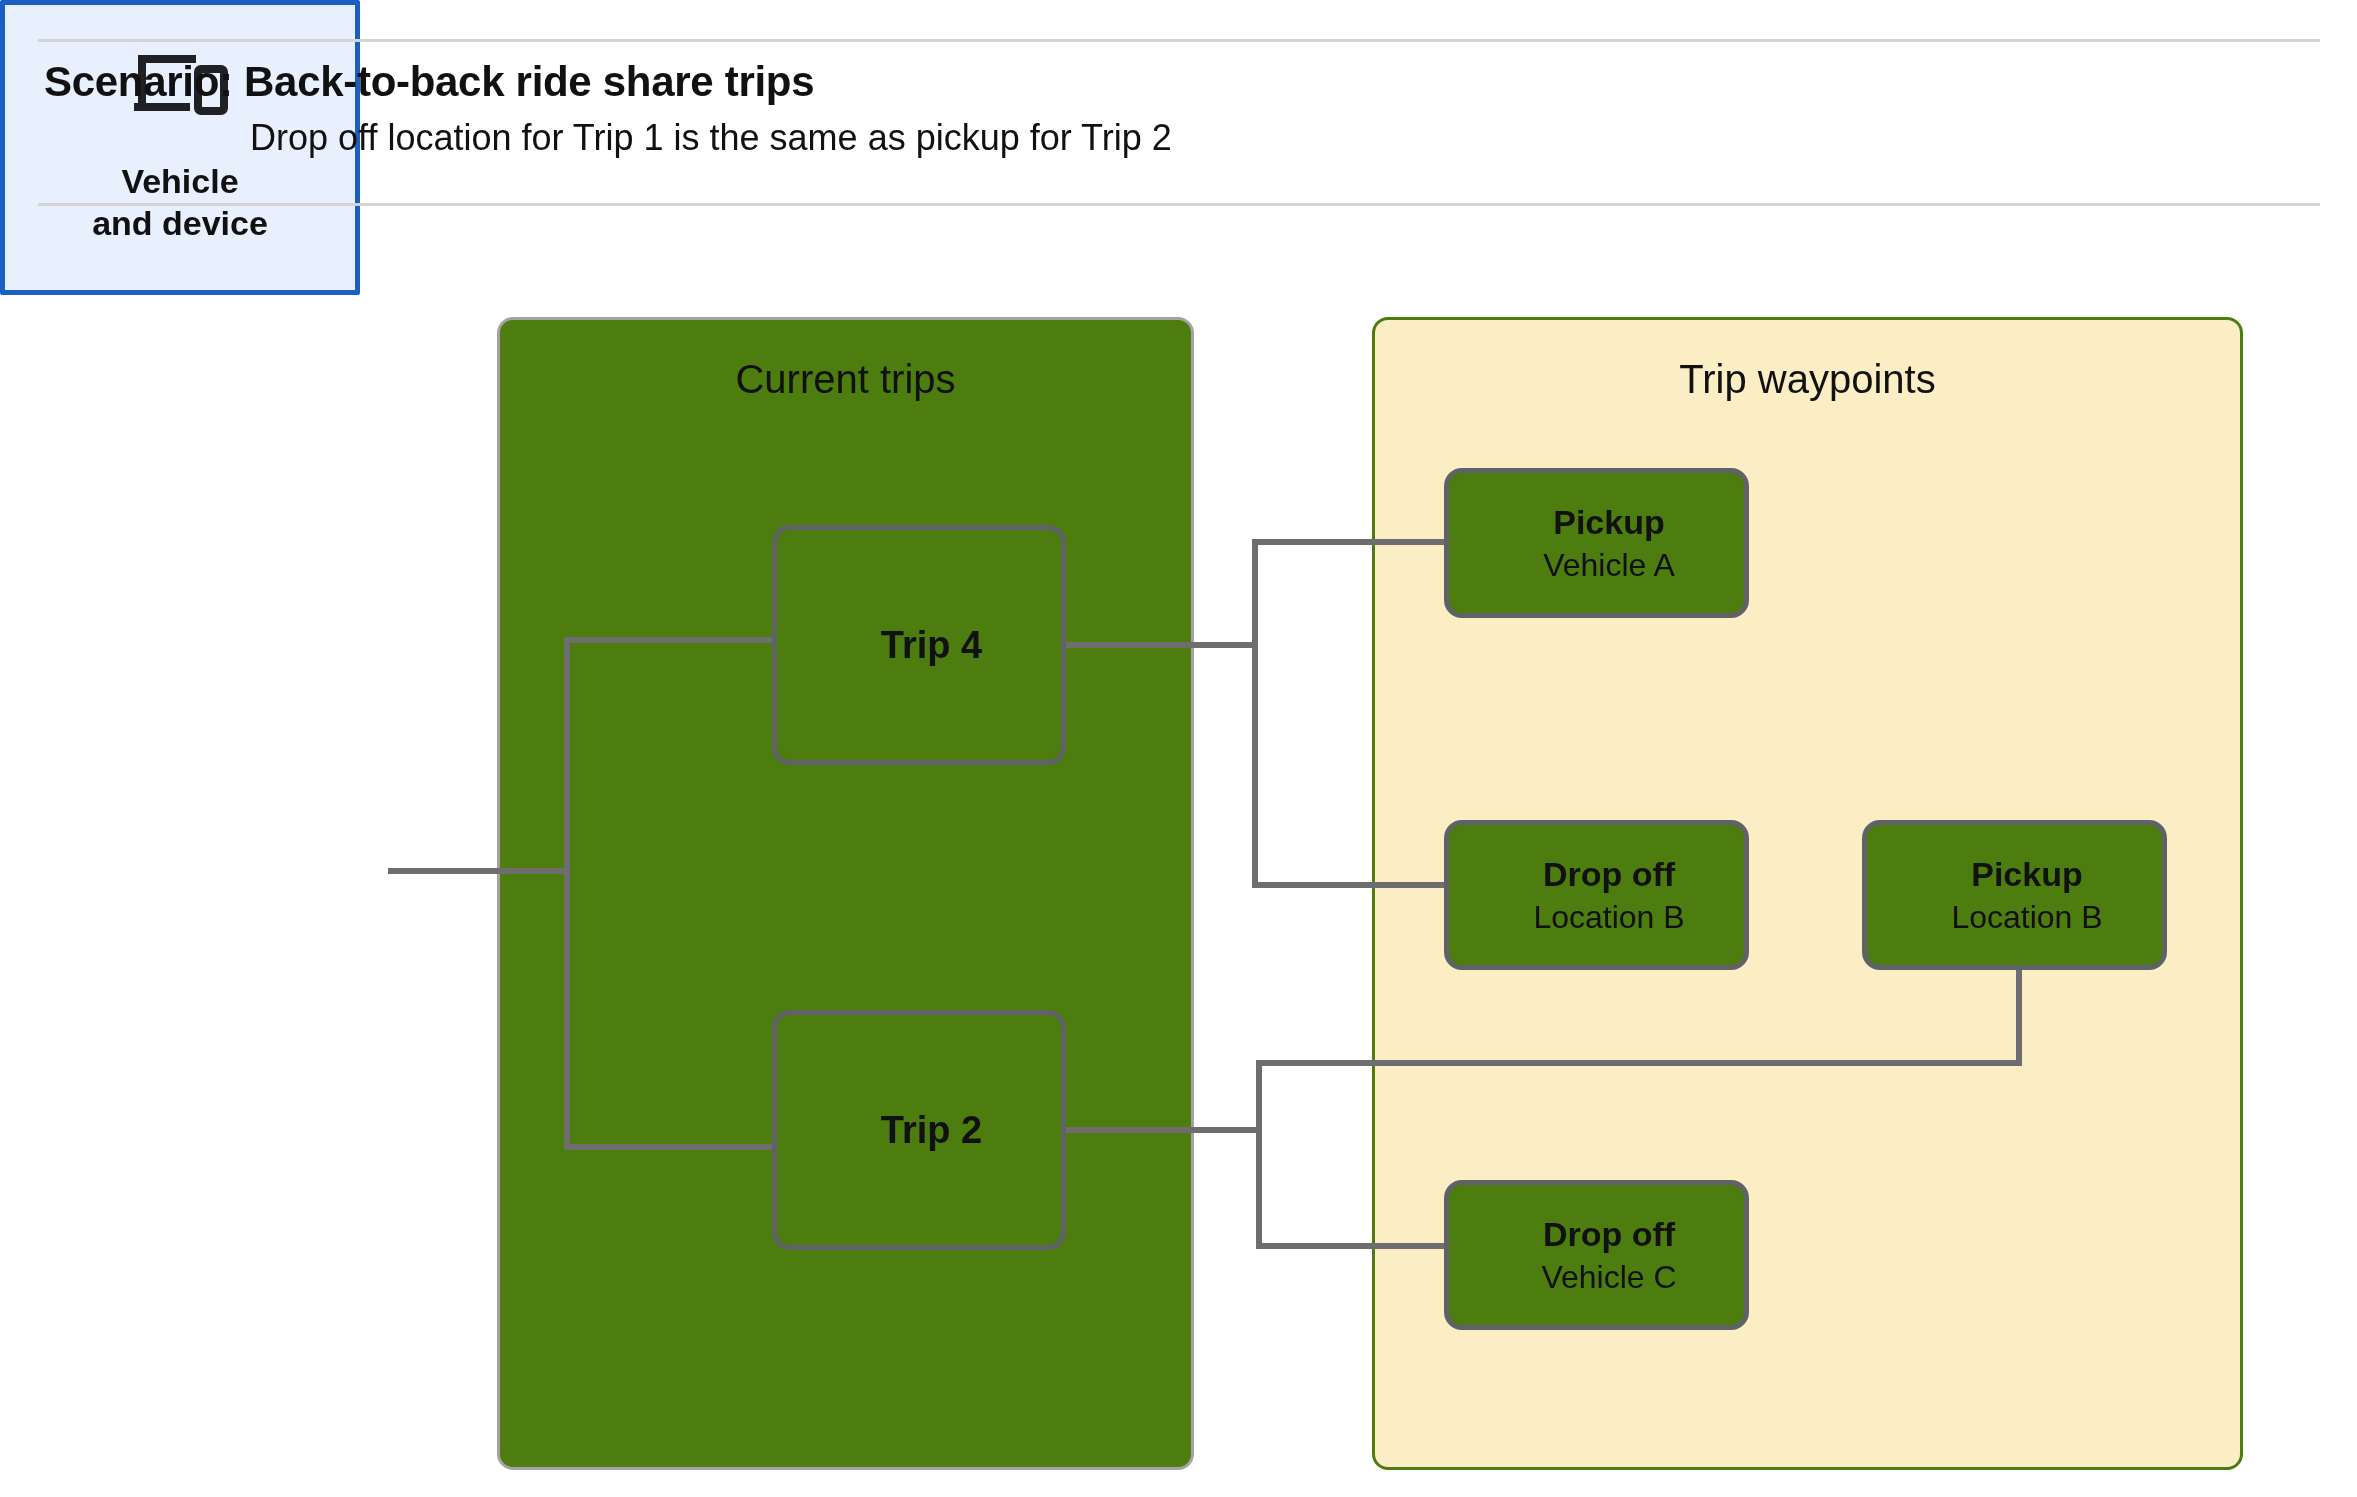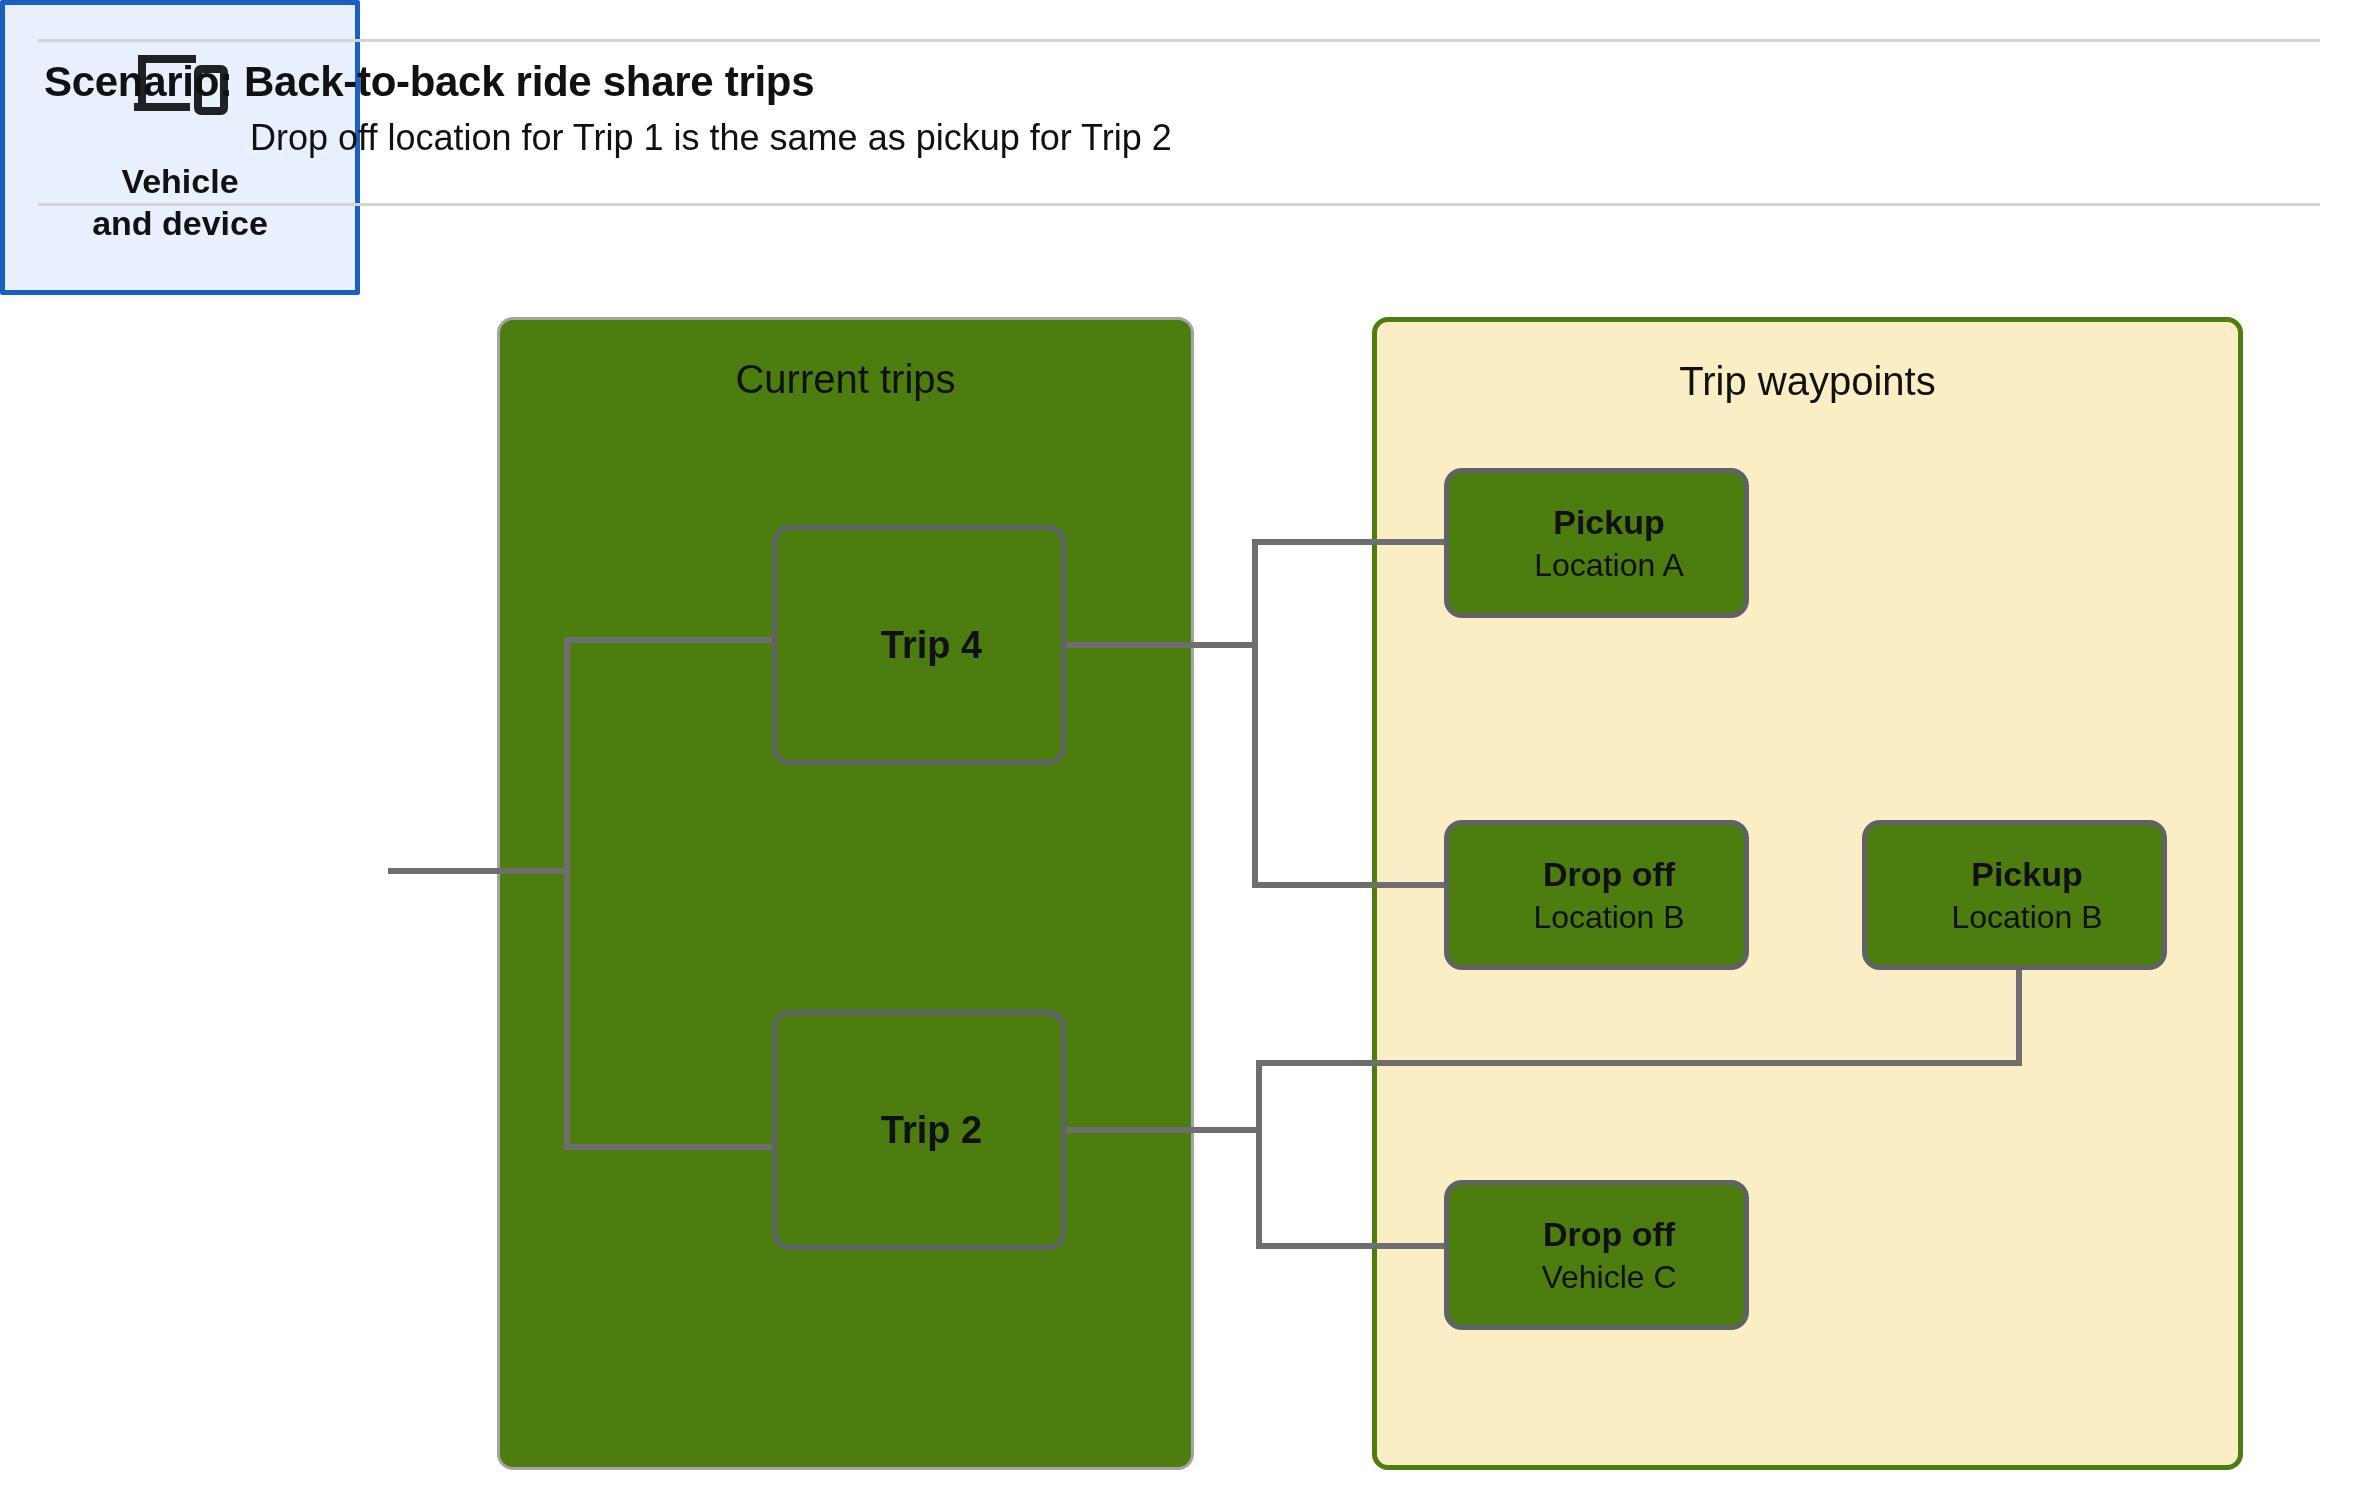--- a/index.html
+++ b/index.html
@@ -12,21 +12,21 @@
 
   #scenario-title{position:absolute;left:44px;top:58px;font-size:42px;font-weight:bold;
        letter-spacing:-0.3px;white-space:nowrap;}
   #scenario-sub{position:absolute;left:250px;top:117px;font-size:36px;font-weight:normal;
        white-space:nowrap;}
 
   .group{position:absolute;border-radius:16px;box-sizing:border-box;}
   #group-current-trips{left:497px;top:317px;width:697px;height:1153px;
        background:#4d7c0f;border:3px solid #a3a3a3;}
   #group-trip-waypoints{left:1372px;top:317px;width:871px;height:1153px;
-       background:#fbeec5;border:5px solid #4d7c0f;}
+       background:#fbeec5;border:3px solid #4d7c0f;}
   .group-title{position:absolute;top:37px;left:0;width:100%;text-align:center;
        font-size:40px;font-weight:normal;color:#111;}
 
   
   .ln{position:absolute;background:#6e6e6e;}
 
   
   .node{position:absolute;box-sizing:border-box;background:#4d7c0f;
         border:5px solid #5f6368;border-radius:18px;
         display:flex;flex-direction:column;align-items:center;justify-content:center;padding-left:25px;}
@@ -95,21 +95,21 @@
 
 <div class="node trip-node" id="node-trip-1">
   <span class="tlabel">Trip 4</span>
 </div>
 <div class="node trip-node" id="node-trip-2">
   <span class="tlabel">Trip 2</span>
 </div>
 
 <div class="node" id="node-pickup-a">
   <span class="t1">Pickup</span>
-  <span class="t2">Location A</span>
+  <span class="t2">Vehicle A</span>
 </div>
 
 <div class="node" id="node-dropoff-b">
   <span class="t1">Drop off</span>
   <span class="t2">Location B</span>
 </div>
 
 <div class="node" id="node-pickup-b">
   <span class="t1">Pickup</span>
   <span class="t2">Location B</span>

